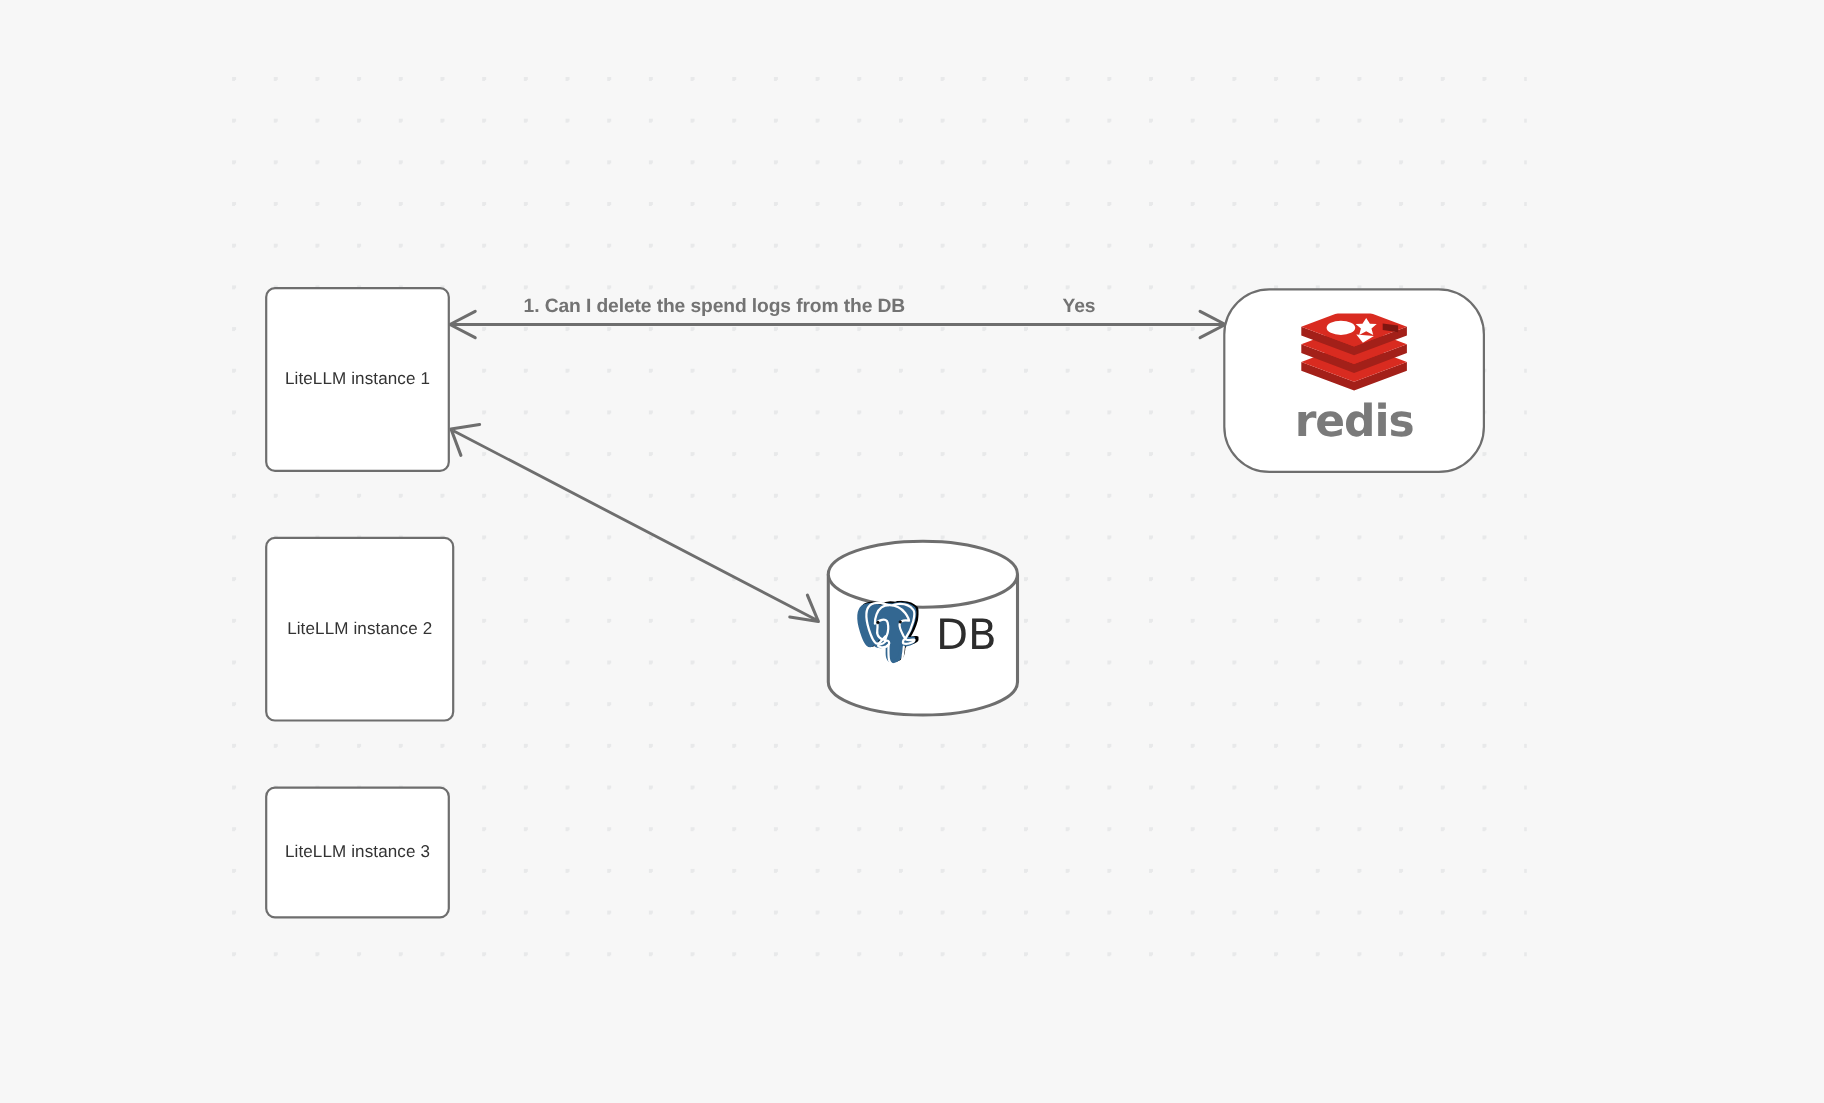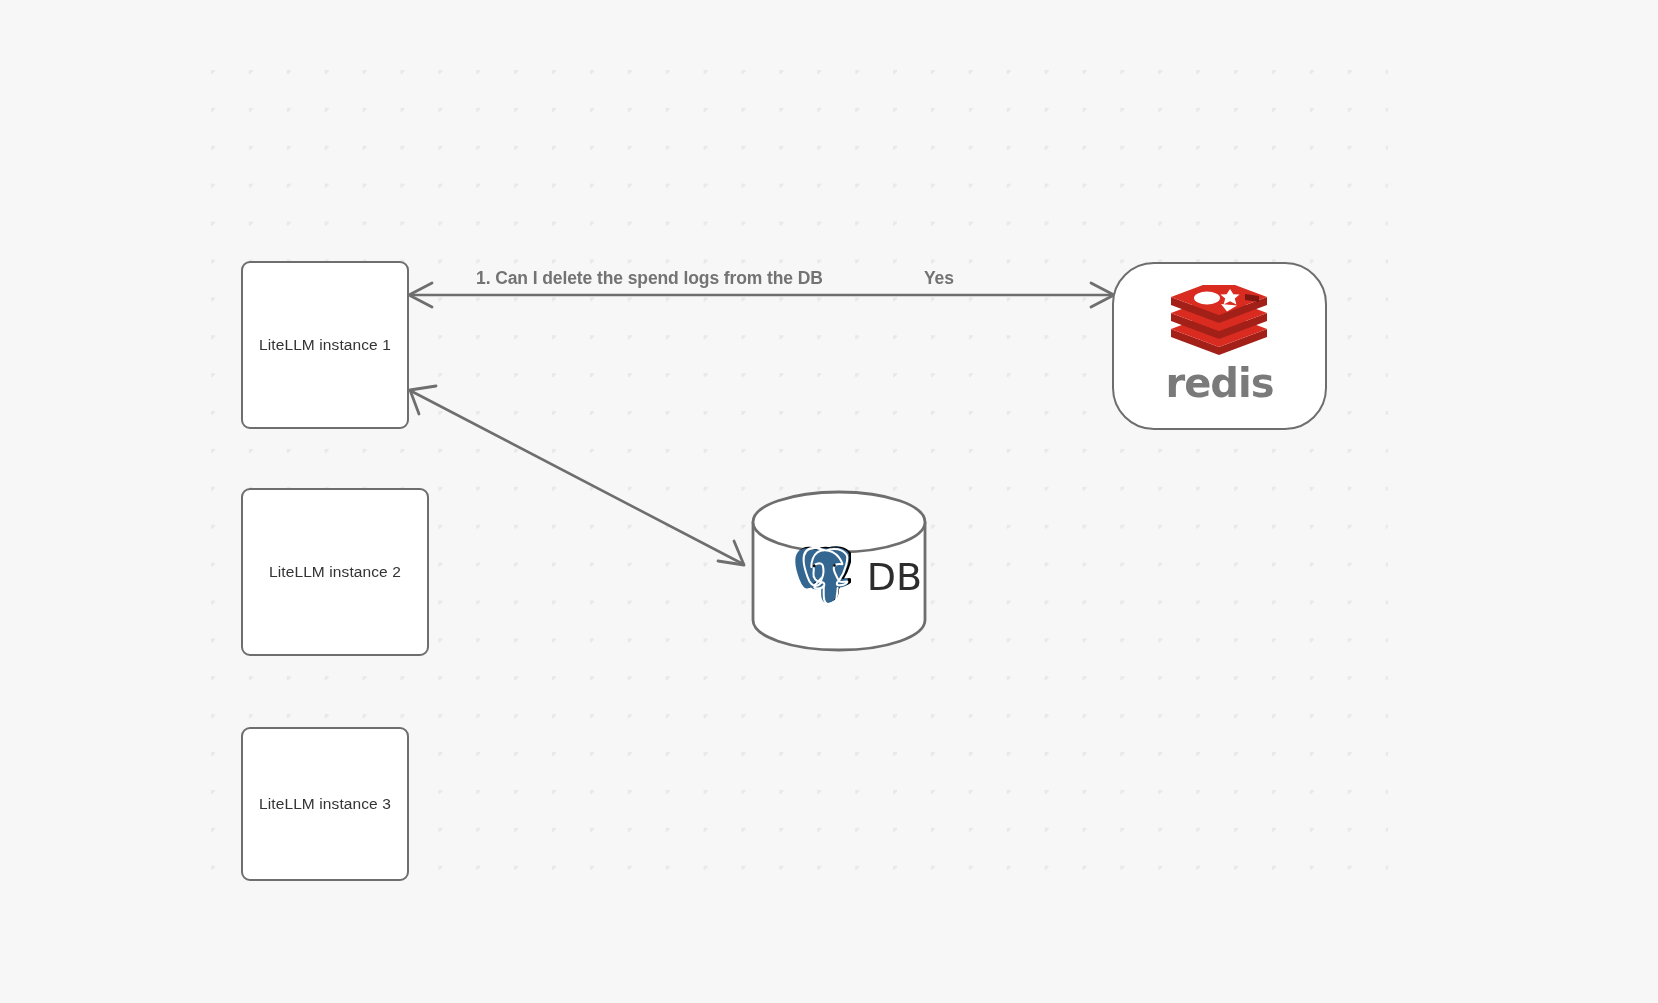--- a/index.html
+++ b/index.html
@@ -38,28 +38,28 @@
     justify-content: center;
     box-sizing: border-box;
   }
   .node-box .node-label {
     font-size: 15.5px;
     color: #333333;
     font-family: "Liberation Sans", sans-serif;
     letter-spacing: 0.1px;
   }
   #node-litellm-1 { left: 241px; top: 261px; width: 168px; height: 168px; }
-  #node-litellm-2 { left: 241px; top: 488px; width: 188px; height: 168px; }
-  #node-litellm-3 { left: 241px; top: 715px; width: 168px; height: 154px; margin-top: 12px; }
+  #node-litellm-2 { left: 241px; top: 488px; width: 172px; height: 168px; }
+  #node-litellm-3 { left: 241px; top: 715px; width: 168px; height: 120px; }
 
   
   #node-redis {
     position: absolute;
     left: 1112px; top: 262px;
-    width: 215px; height: 168px;
+    width: 238px; height: 168px;
     background: #ffffff;
     border: 2.6px solid #6e6e6e;
     border-radius: 42px;
     box-sizing: border-box;
     display: flex;
     flex-direction: column;
     align-items: center;
     justify-content: center;
   }
   #node-redis .redis-logo-wrap {
@@ -80,21 +80,21 @@
   }
 
   
   #node-db {
     position: absolute;
     left: 753px; top: 490px;
     width: 173px; height: 162px;
   }
   #node-db .db-content {
     position: absolute;
-    left: 16px; top: 52px;
+    left: 0; top: 52px;
     width: 100%;
     height: 70px;
     display: flex;
     align-items: center;
     justify-content: center;
     gap: 16px;
   }
   .db-text {
     font-family: "DejaVu Sans", sans-serif;
     font-size: 38px;
@@ -108,21 +108,21 @@
   .edge-label {
     position: absolute;
     font-family: "Liberation Sans", sans-serif;
     font-weight: bold;
     font-size: 17.5px;
     color: #737373;
     white-space: nowrap;
     letter-spacing: -0.1px;
   }
   #edge-label-1 { left: 476px; top: 268px; }
-  #edge-label-yes { left: 924px; top: 268px; }
+  #edge-label-yes { left: 966px; top: 268px; }
   #edge-label-2 { left: 551px; top: 434px; }
 
   svg.edges {
     position: absolute;
     left: 0; top: 0;
     width: 1658px; height: 1003px;
     pointer-events: none;
   }
 </style>
 </head>

